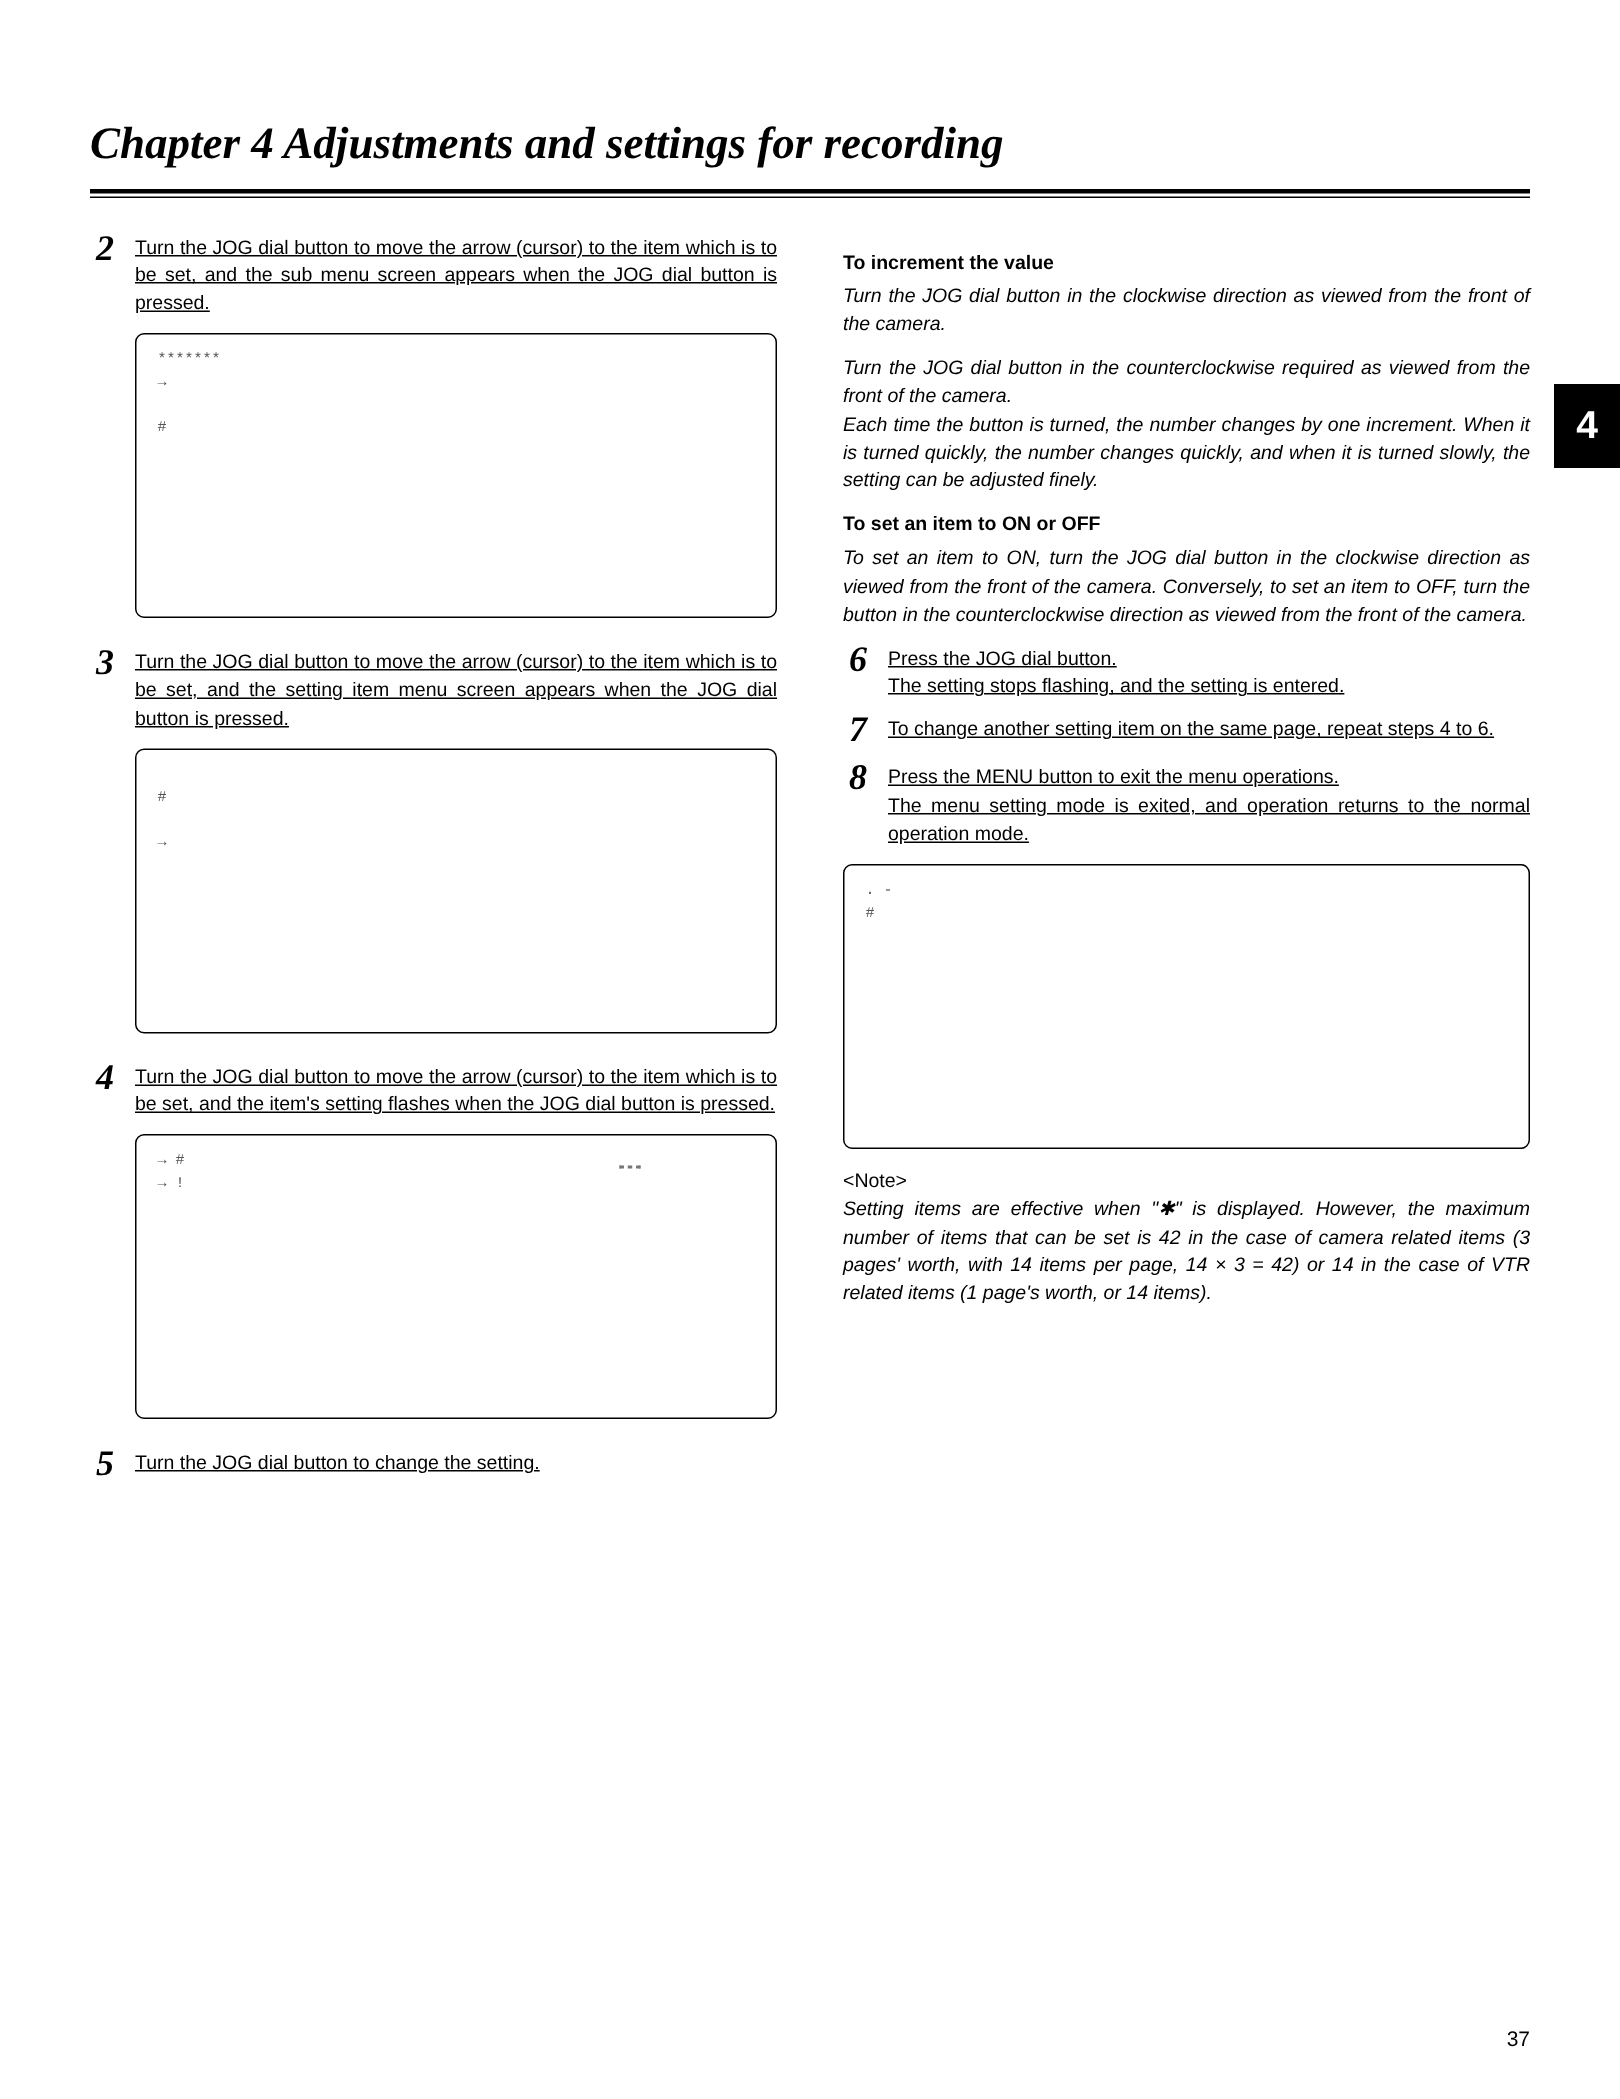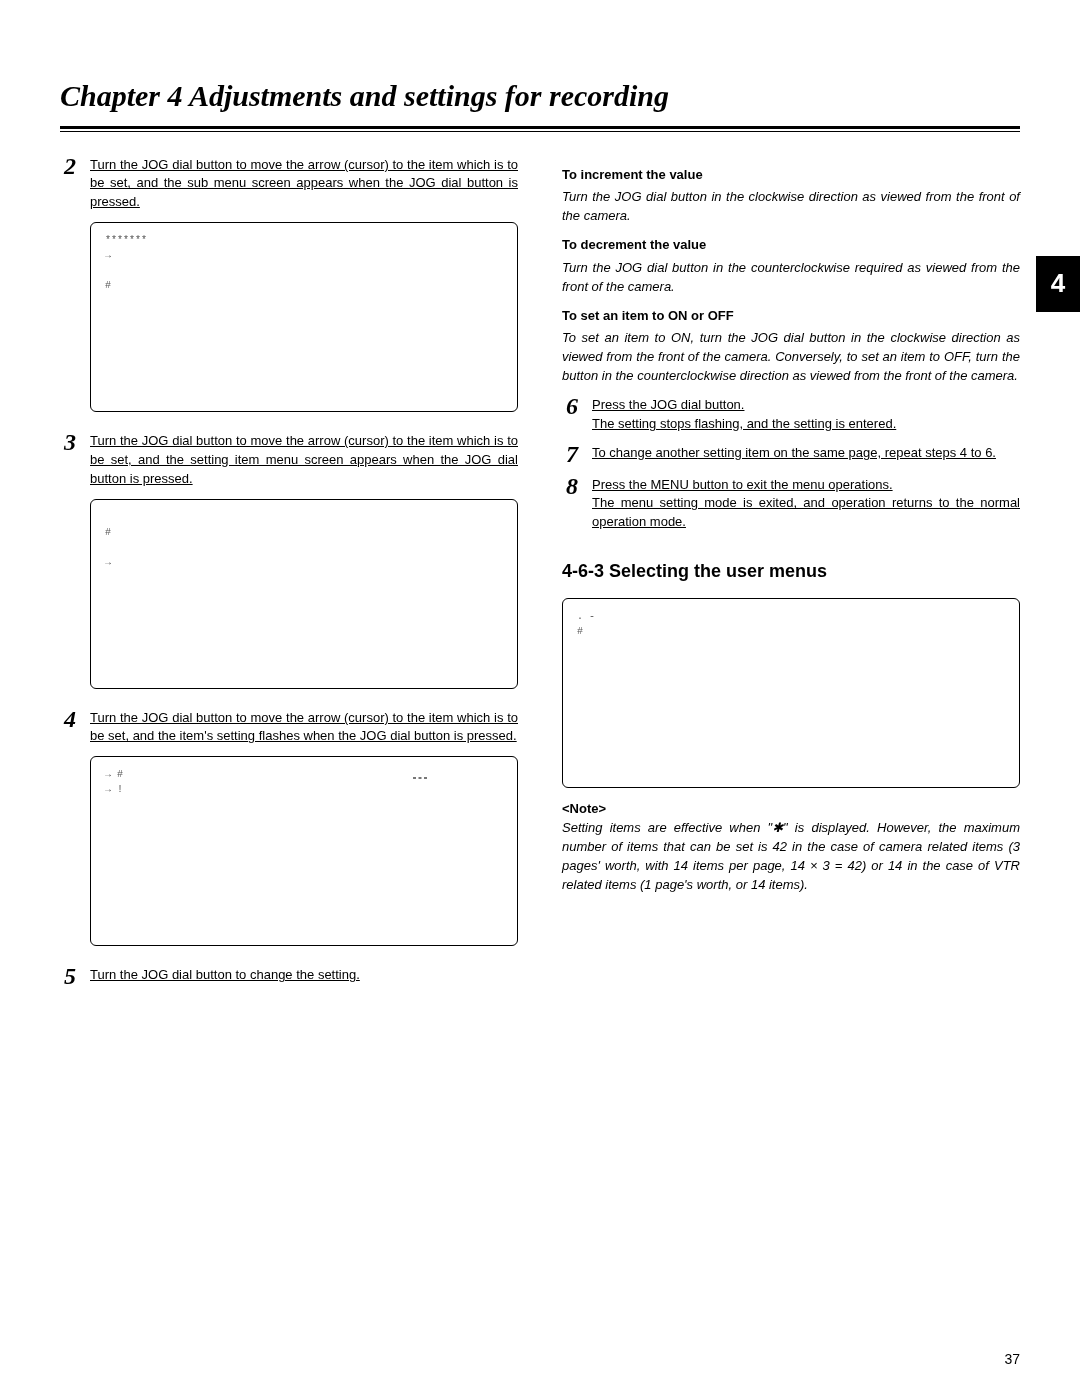--- a/index.html
+++ b/index.html
@@ -103,21 +103,21 @@
     height: 56px;
     background: #000;
     color: #fff;
     font-weight: bold;
     font-size: 26px;
     display: flex;
     align-items: center;
     justify-content: center;
   }
   .note-label {
-    font-weight: bold;
+    font-weight: normal;
     margin-top: 8px;
   }
   .page-num {
     position: absolute;
     bottom: 30px;
     right: 60px;
     font-size: 14px;
   }
   .right-screen {
     border: 1px solid #000;
@@ -181,22 +181,22 @@
       <div class="step-body">Turn the JOG dial button to change the setting.</div>
     </div>
 
   </div>
 
   <div class="col">
 
     <div class="subhead">To increment the value</div>
     <div class="para">Turn the JOG dial button in the clockwise direction as viewed from the front of the camera.</div>
 
-    <div class="subhead">To decrement the value</div>
     <div class="para" style="margin-bottom:0">Turn the JOG dial button in the counterclockwise required as viewed from the front of the camera.</div>
+    <div class="para">Each time the button is turned, the number changes by one increment.  When it is turned quickly, the number changes quickly, and when it is turned slowly, the setting can be adjusted finely.</div>
 
     <div class="subhead">To set an item to ON or OFF</div>
     <div class="para">To set an item to ON, turn the JOG dial button in the clockwise direction as viewed from the front of the camera.  Conversely, to set an item to OFF, turn the button in the counterclockwise direction as viewed from the front of the camera.</div>
 
     <div class="step">
       <div class="step-num">6</div>
       <div class="step-body" style="white-space:pre-line">Press the JOG dial button.
 The setting stops flashing, and the setting is entered.</div>
     </div>
 
@@ -204,21 +204,20 @@
       <div class="step-num">7</div>
       <div class="step-body">To change another setting item on the same page, repeat steps 4 to 6.</div>
     </div>
 
     <div class="step">
       <div class="step-num">8</div>
       <div class="step-body" style="white-space:pre-line">Press the MENU button to exit the menu operations.
 The menu setting mode is exited, and operation returns to the normal operation mode.</div>
     </div>
 
-    <div class="section-head">4-6-3 Selecting the user menus</div>
 
     <div class="right-screen">
       <div class="sline">                         .   -</div>
       <div class="sline">#</div>
     </div>
 
     <div class="note-label">&lt;Note&gt;</div>
     <div class="para">Setting items are effective when "✱" is displayed. However, the maximum number of items that can be set is 42 in the case of camera related items (3 pages' worth, with 14 items per page, 14 × 3 = 42) or 14 in the case of VTR related items (1 page's worth, or 14 items).</div>
 
   </div>

